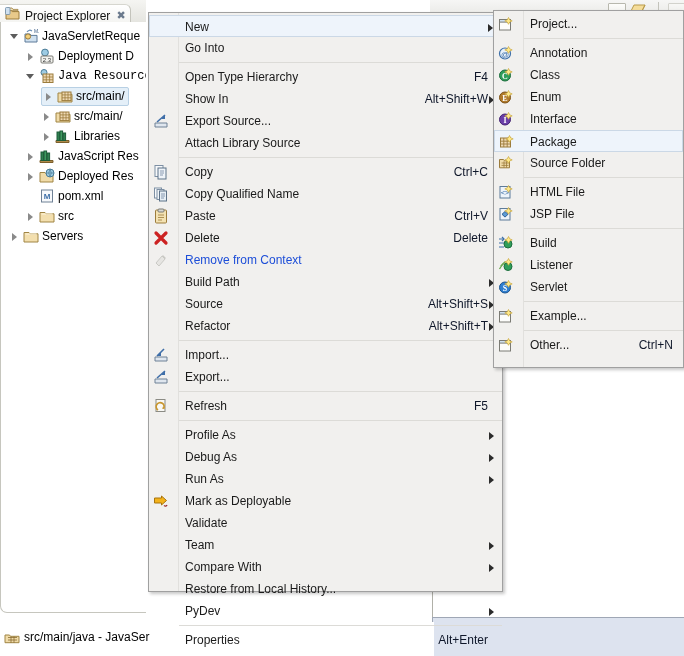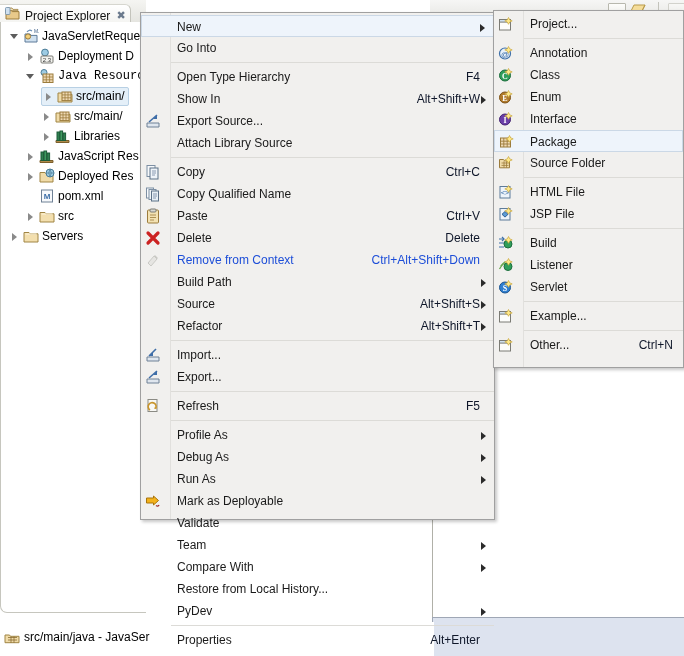--- a/index.html
+++ b/index.html
@@ -97,21 +97,21 @@
   
   .menu {
     position:absolute; background:#f1f0ee;
     border:1px solid #a0a0a0; box-sizing:border-box;
     box-shadow:2px 2px 3px rgba(0,0,0,.22);
   }
   .menu .gutter {
     position:absolute; left:0; top:0; bottom:0; width:29px;
     background:#f1f0ee; border-right:1px solid #e1e0dd;
   }
-  .menu-main { left:140px; top:12px; width:355px; height:508px; }
+  .menu-main { left:148px; top:12px; width:355px; height:580px; }
   .menu-sub  { left:493px; top:10px; width:191px; height:358px; }
 
   .mi {
     position:relative; height:22px; display:flex; align-items:center;
     font-size:12px; color:#1a1a1a; box-sizing:border-box;
   }
   .mi .mi-icon { position:absolute; left:4px; top:3px; width:16px; height:16px; }
   .mi .mi-label { position:absolute; left:36px; top:0; height:22px; display:flex; align-items:center; }
   .mi .mi-accel { position:absolute; top:0; height:22px; display:flex; align-items:center;
                   font-size:12px; color:#0f172a; }
@@ -408,21 +408,20 @@
           <span class="mi-accel" style="right:14px;">Delete</span>
         </div>
         <div class="mi disabled">
           <span class="mi-icon"><svg width="16" height="16" viewBox="0 0 16 16">
               <g opacity=".45">
                 <path d="M3 11 L9 4 l3 3 -6 7 Z" fill="#d9d9d4" stroke="#9a9a93"></path>
                 <path d="M9.5 3.5 l3 3" stroke="#9a9a93" stroke-width="1.2"></path>
               </g>
             </svg></span>
           <span class="mi-label">Remove from Context</span>
-          <span class="mi-accel" style="right:14px;">Ctrl+Alt+Shift+Down</span>
         </div>
         <div class="mi">
           <span class="mi-label">Build Path</span>
           <span class="mi-arrow" style="right:8px;"></span>
         </div>
         <div class="mi">
           <span class="mi-label">Source</span>
           <span class="mi-accel" style="right:14px;">Alt+Shift+S</span>
           <span class="mi-arrow" style="right:8px;"></span>
         </div>

